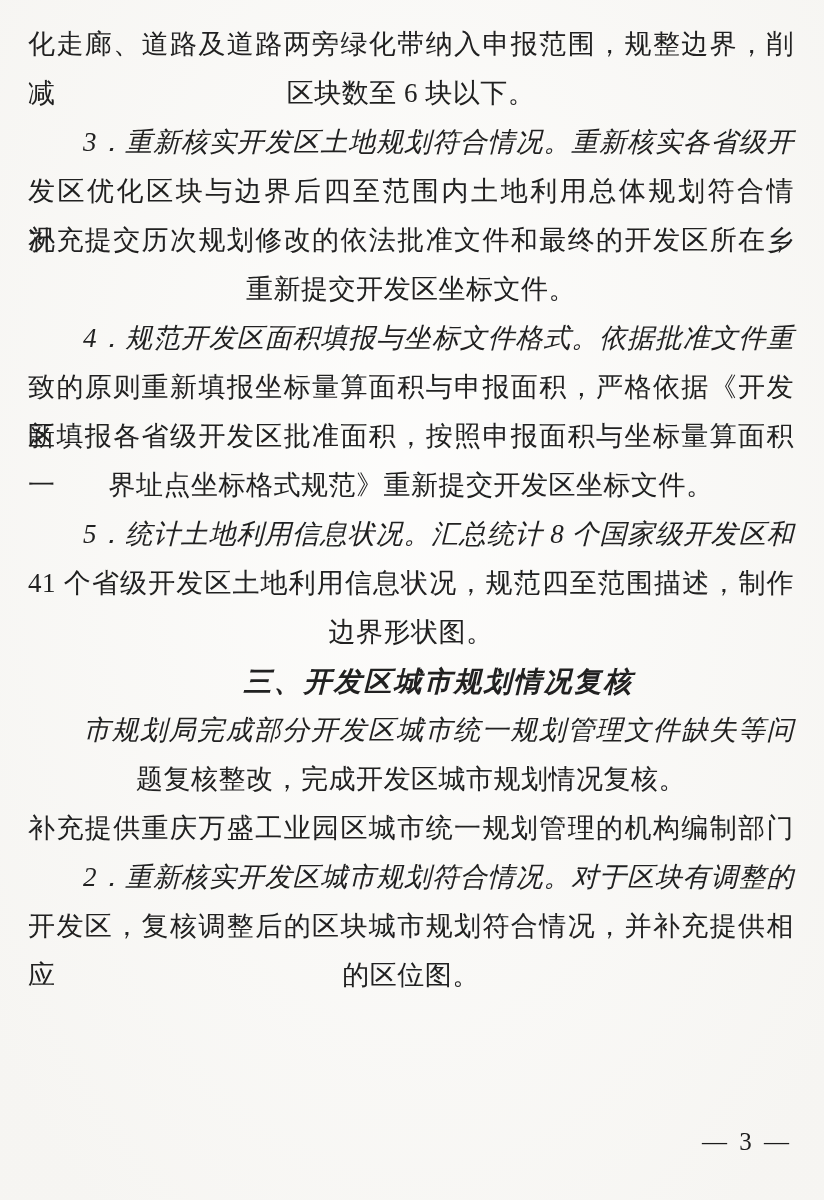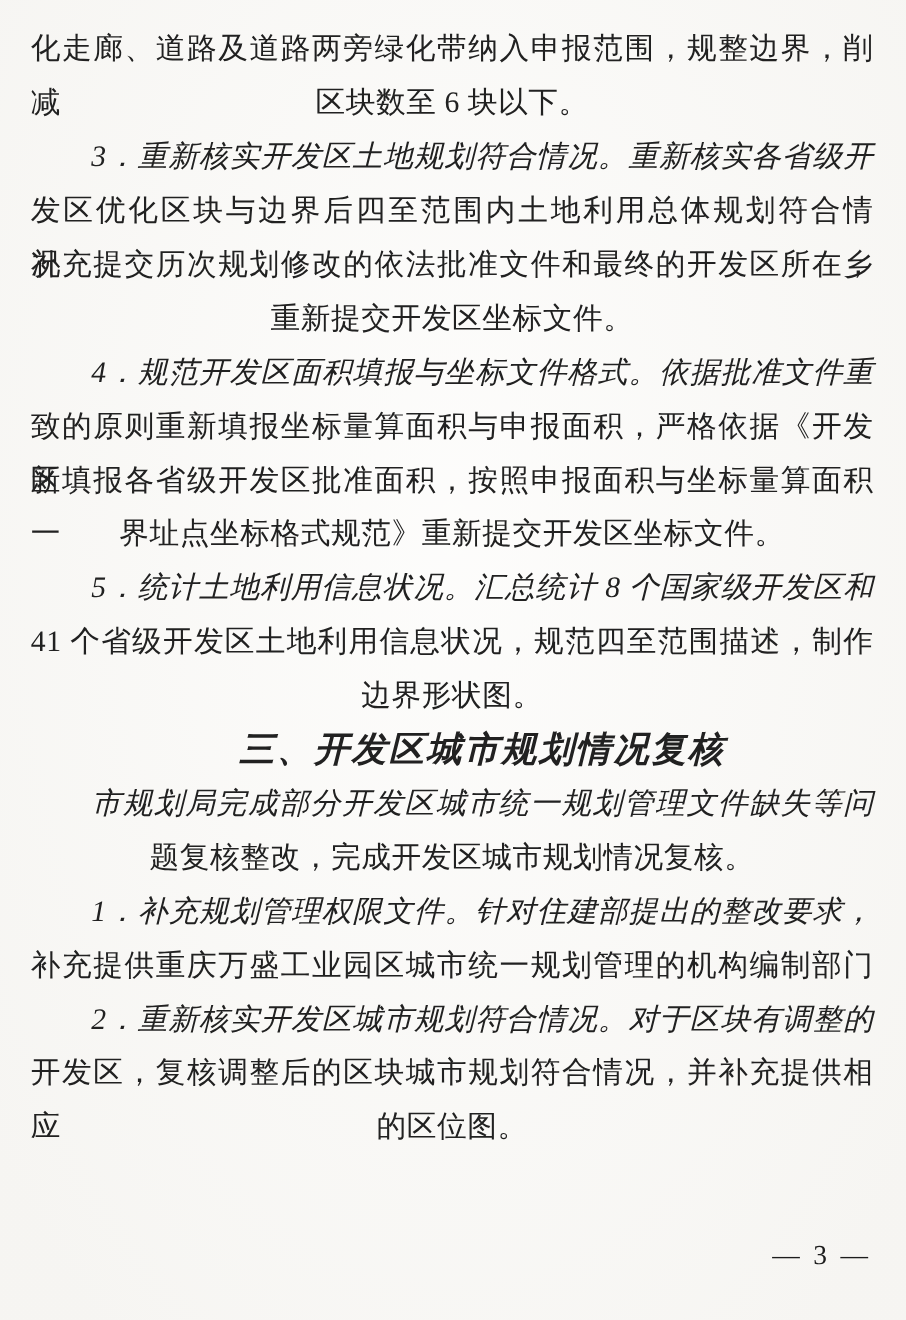--- a/index.html
+++ b/index.html
@@ -40,21 +40,21 @@
     text-align-last: justify;
   }
   
   .ind {
     text-indent: 55px;
     font-style: italic;
   }
   .heading {
     font-family: "Liberation Sans", "DejaVu Sans", sans-serif;
     font-weight: 700;
-    font-size: 32px;
+    font-size: 28px;
     letter-spacing: 2px;
   }
   .page-number {
     position: absolute;
     right: 32px;
     top: 1128px;
     font-size: 25px;
     letter-spacing: 3px;
     color: #1c1c1c;
   }
@@ -73,20 +73,19 @@
     <div class="line ind fill">4．规范开发区面积填报与坐标文件格式。依据批准文件重</div>
     <div class="line fill">致的原则重新填报坐标量算面积与申报面积，严格依据《开发区</div>
     <div class="line fill">新填报各省级开发区批准面积，按照申报面积与坐标量算面积一</div>
     <div class="line">界址点坐标格式规范》重新提交开发区坐标文件。</div>
     <div class="line ind fill">5．统计土地利用信息状况。汇总统计 8 个国家级开发区和</div>
     <div class="line fill">41 个省级开发区土地利用信息状况，规范四至范围描述，制作</div>
     <div class="line">边界形状图。</div>
     <div class="line ind heading">三、开发区城市规划情况复核</div>
     <div class="line ind fill">市规划局完成部分开发区城市统一规划管理文件缺失等问</div>
     <div class="line">题复核整改，完成开发区城市规划情况复核。</div>
-    <div class="line ind fill">1．补充规划管理权限文件。针对住建部提出的整改要求，</div>
     <div class="line fill">补充提供重庆万盛工业园区城市统一规划管理的机构编制部门</div>
     <div class="line ind fill">2．重新核实开发区城市规划符合情况。对于区块有调整的</div>
     <div class="line fill">开发区，复核调整后的区块城市规划符合情况，并补充提供相应</div>
     <div class="line">的区位图。</div>
   </div>
   <div class="page-number">— 3 —</div>
 </div>
 
 </body></html>

